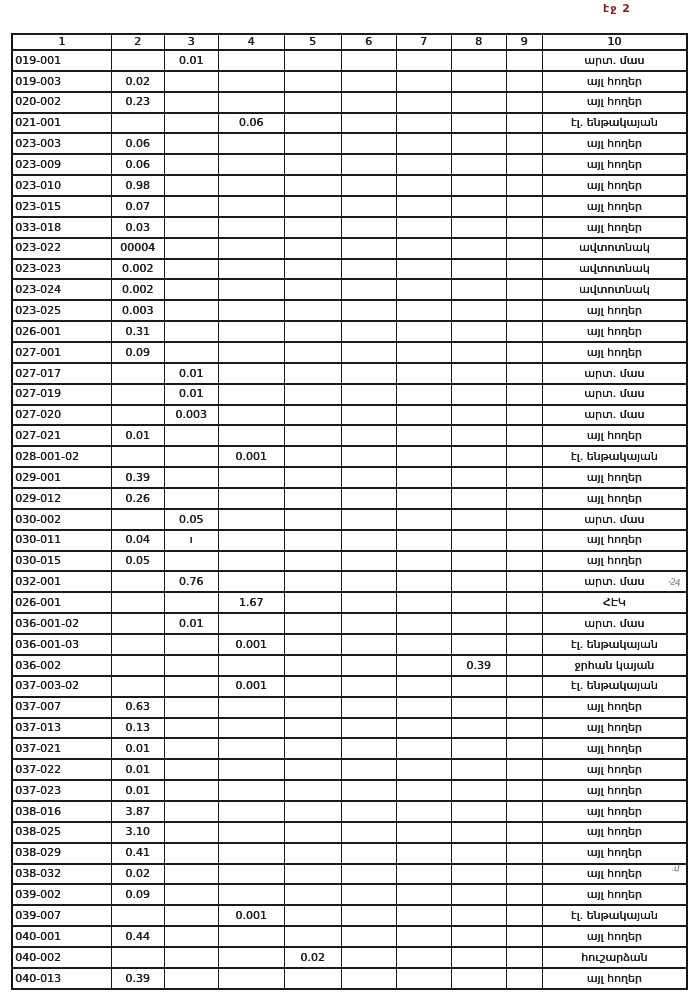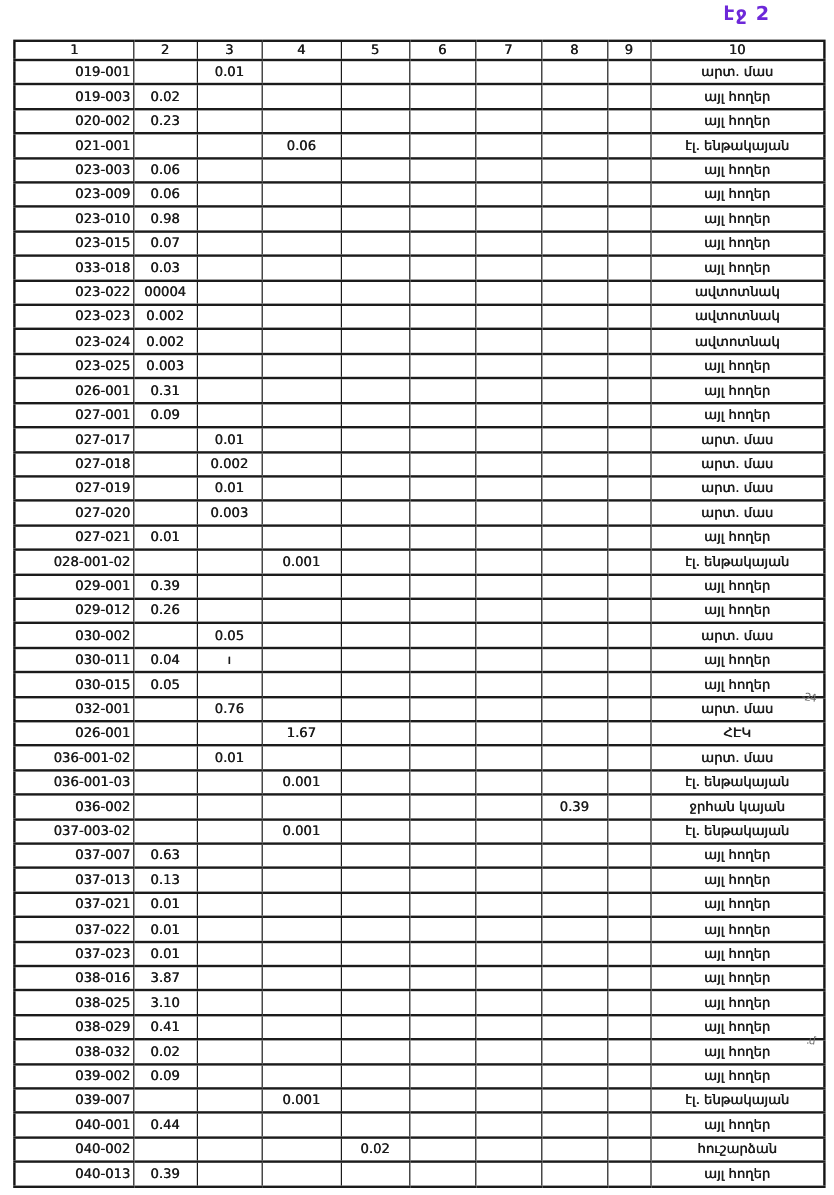--- a/index.html
+++ b/index.html
@@ -15,24 +15,24 @@
   .page {
     position: relative;
     width: 695px;
     height: 996px;
     background: #ffffff;
   }
   .page-label {
     position: absolute;
     top: 2px;
     left: 603px;
-    font-size: 16px;
+    font-size: 11px;
     font-weight: bold;
     letter-spacing: 1px;
-    color: #6d28d9;
+    color: #7f1d1d;
     text-align: center;
   }
   table.grid {
     position: absolute;
     left: 11px;
     top: 33px;
     width: 675px;
     height: 957px;
     border-collapse: collapse;
     table-layout: fixed;
@@ -58,21 +58,21 @@
     font-weight: normal;
     text-align: center;
     vertical-align: middle;
     font-size: 11px;
   }
   table.grid tbody td {
     height: 17.8px;
     vertical-align: middle;
   }
   td.code {
-    text-align: right;
+    text-align: left;
     padding-left: 3px;
   }
   td.num {
     text-align: center;
   }
   td.landtype {
     text-align: center;
     padding-left: 3px;
   }
   td .faint, td.faint {
@@ -311,32 +311,20 @@
           <td class="num">0.01</td>
           <td class="num"></td>
           <td class="num"></td>
           <td class="num"></td>
           <td class="num"></td>
           <td class="num"></td>
           <td class="num"></td>
           <td class="landtype">արտ. մաս</td>
         </tr>
         <tr>
-          <td class="code">027-018</td>
-          <td class="num"></td>
-          <td class="num">0.002</td>
-          <td class="num"></td>
-          <td class="num"></td>
-          <td class="num"></td>
-          <td class="num"></td>
-          <td class="num"></td>
-          <td class="num"></td>
-          <td class="landtype">արտ. մաս</td>
-        </tr>
-        <tr>
           <td class="code">027-019</td>
           <td class="num"></td>
           <td class="num">0.01</td>
           <td class="num"></td>
           <td class="num"></td>
           <td class="num"></td>
           <td class="num"></td>
           <td class="num"></td>
           <td class="num"></td>
           <td class="landtype">արտ. մաս</td>

